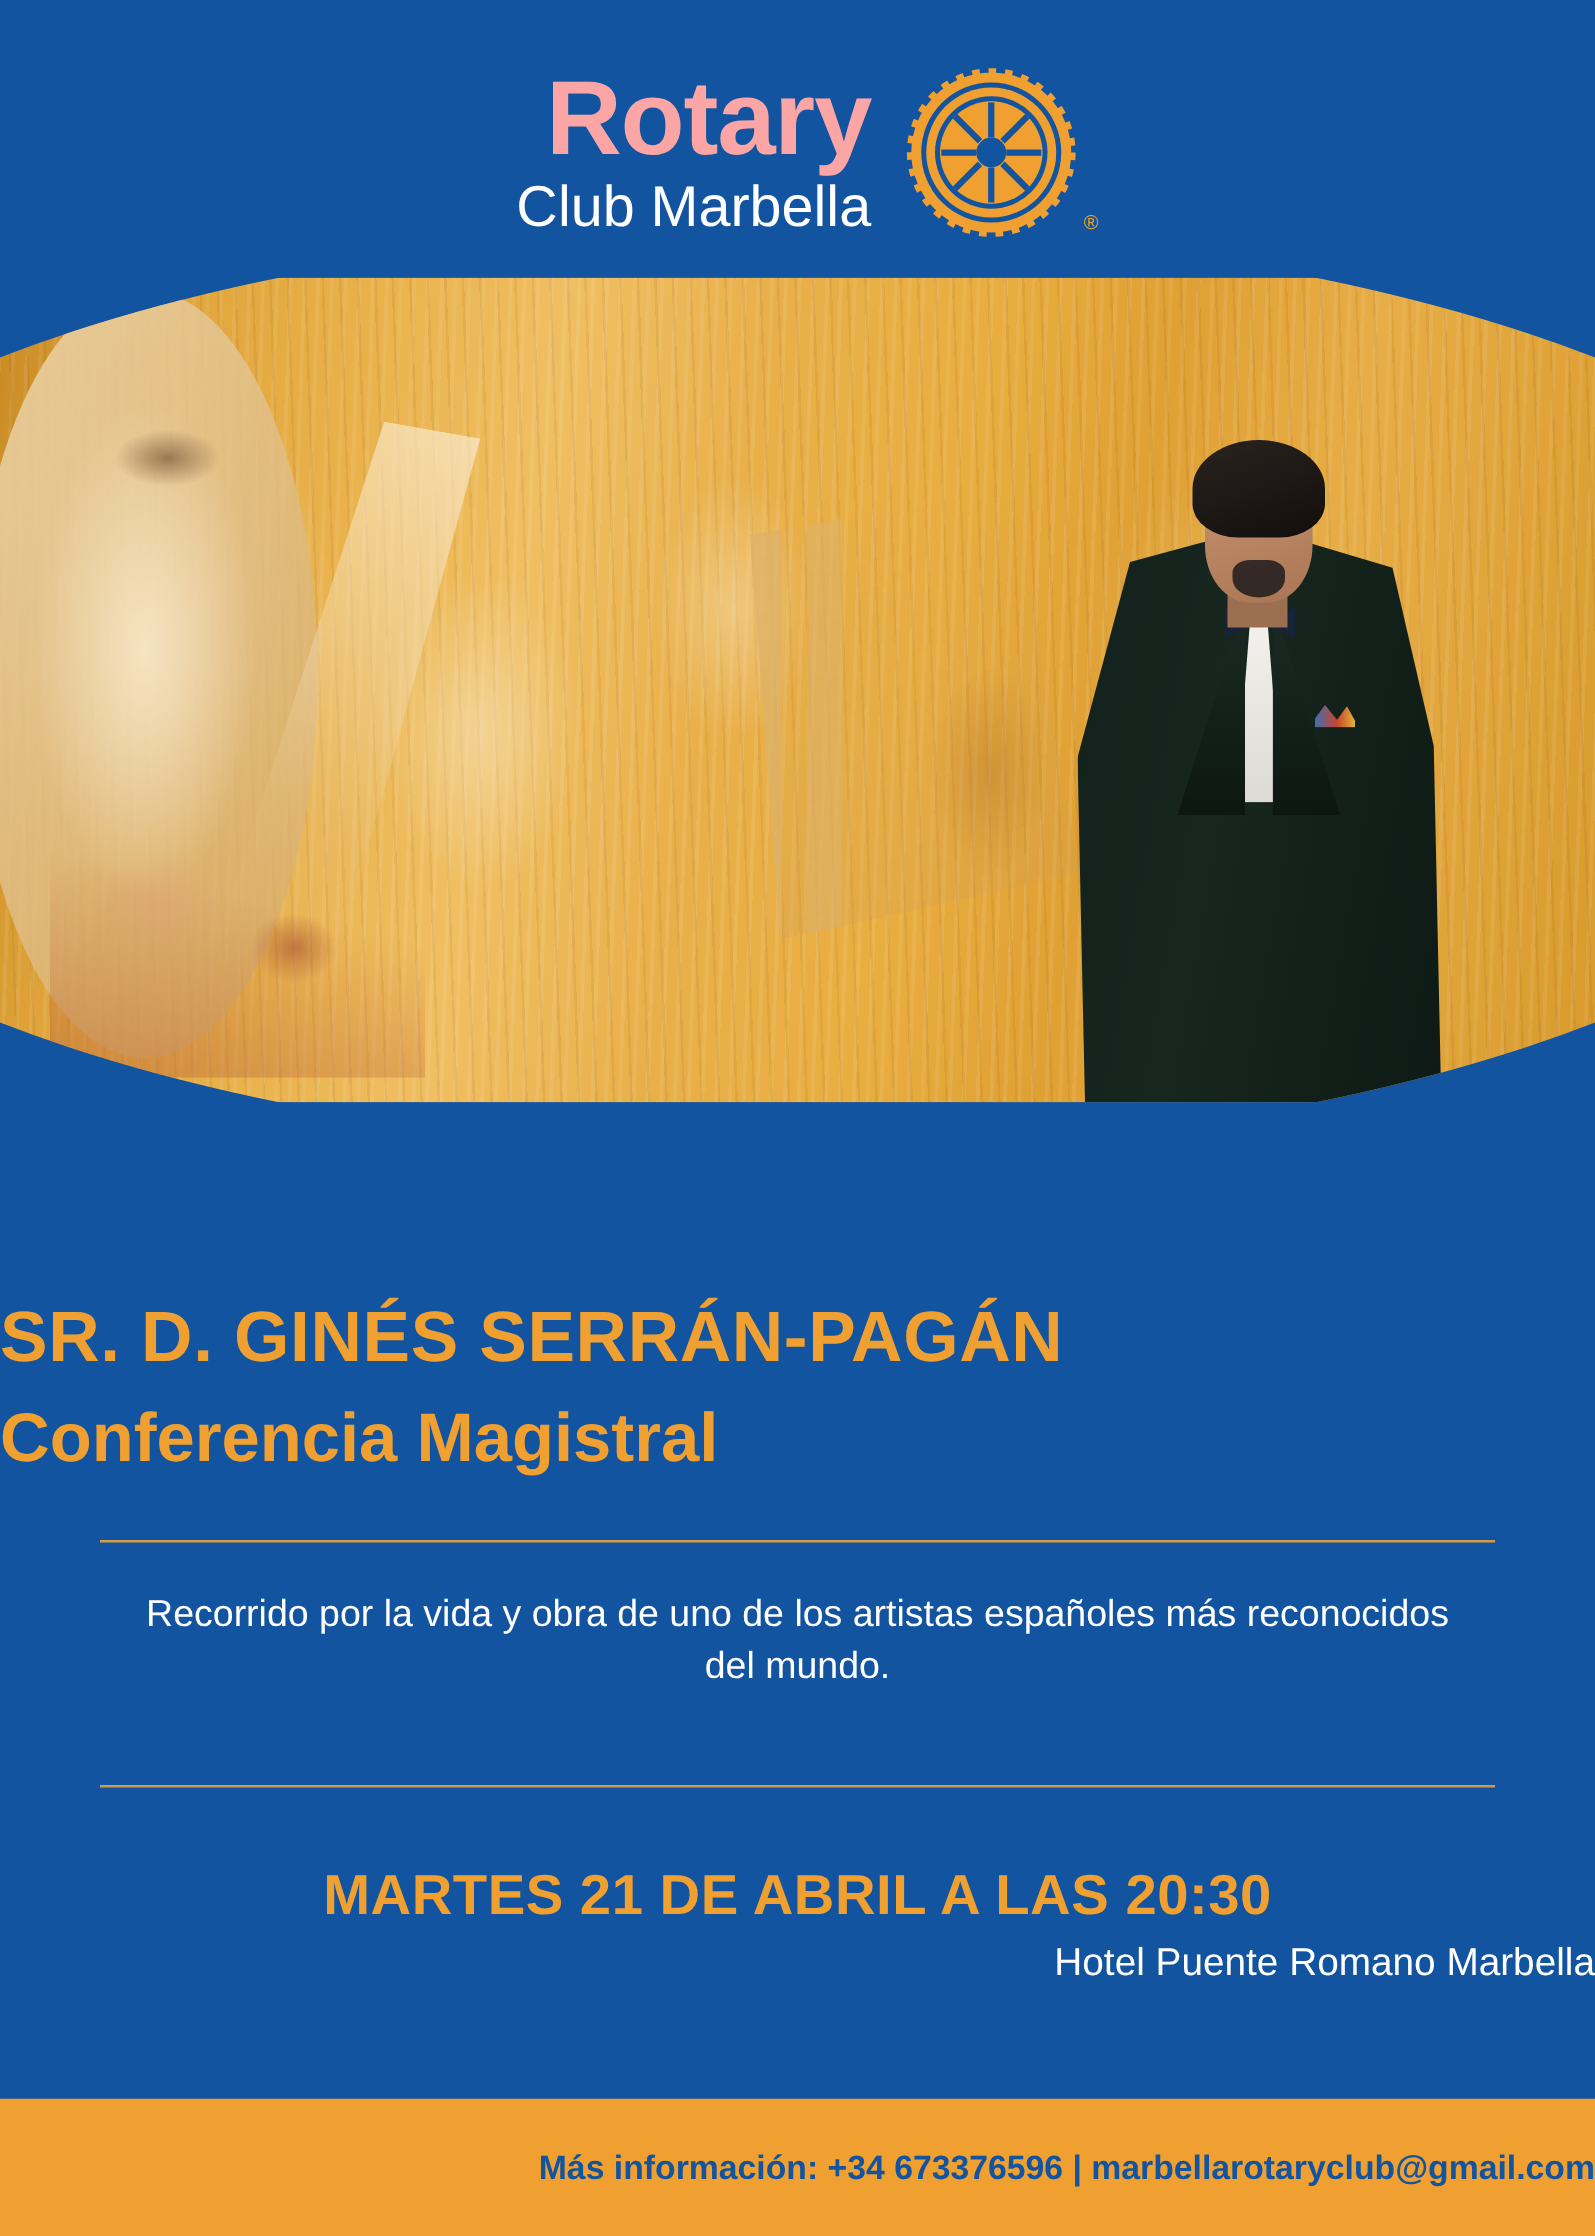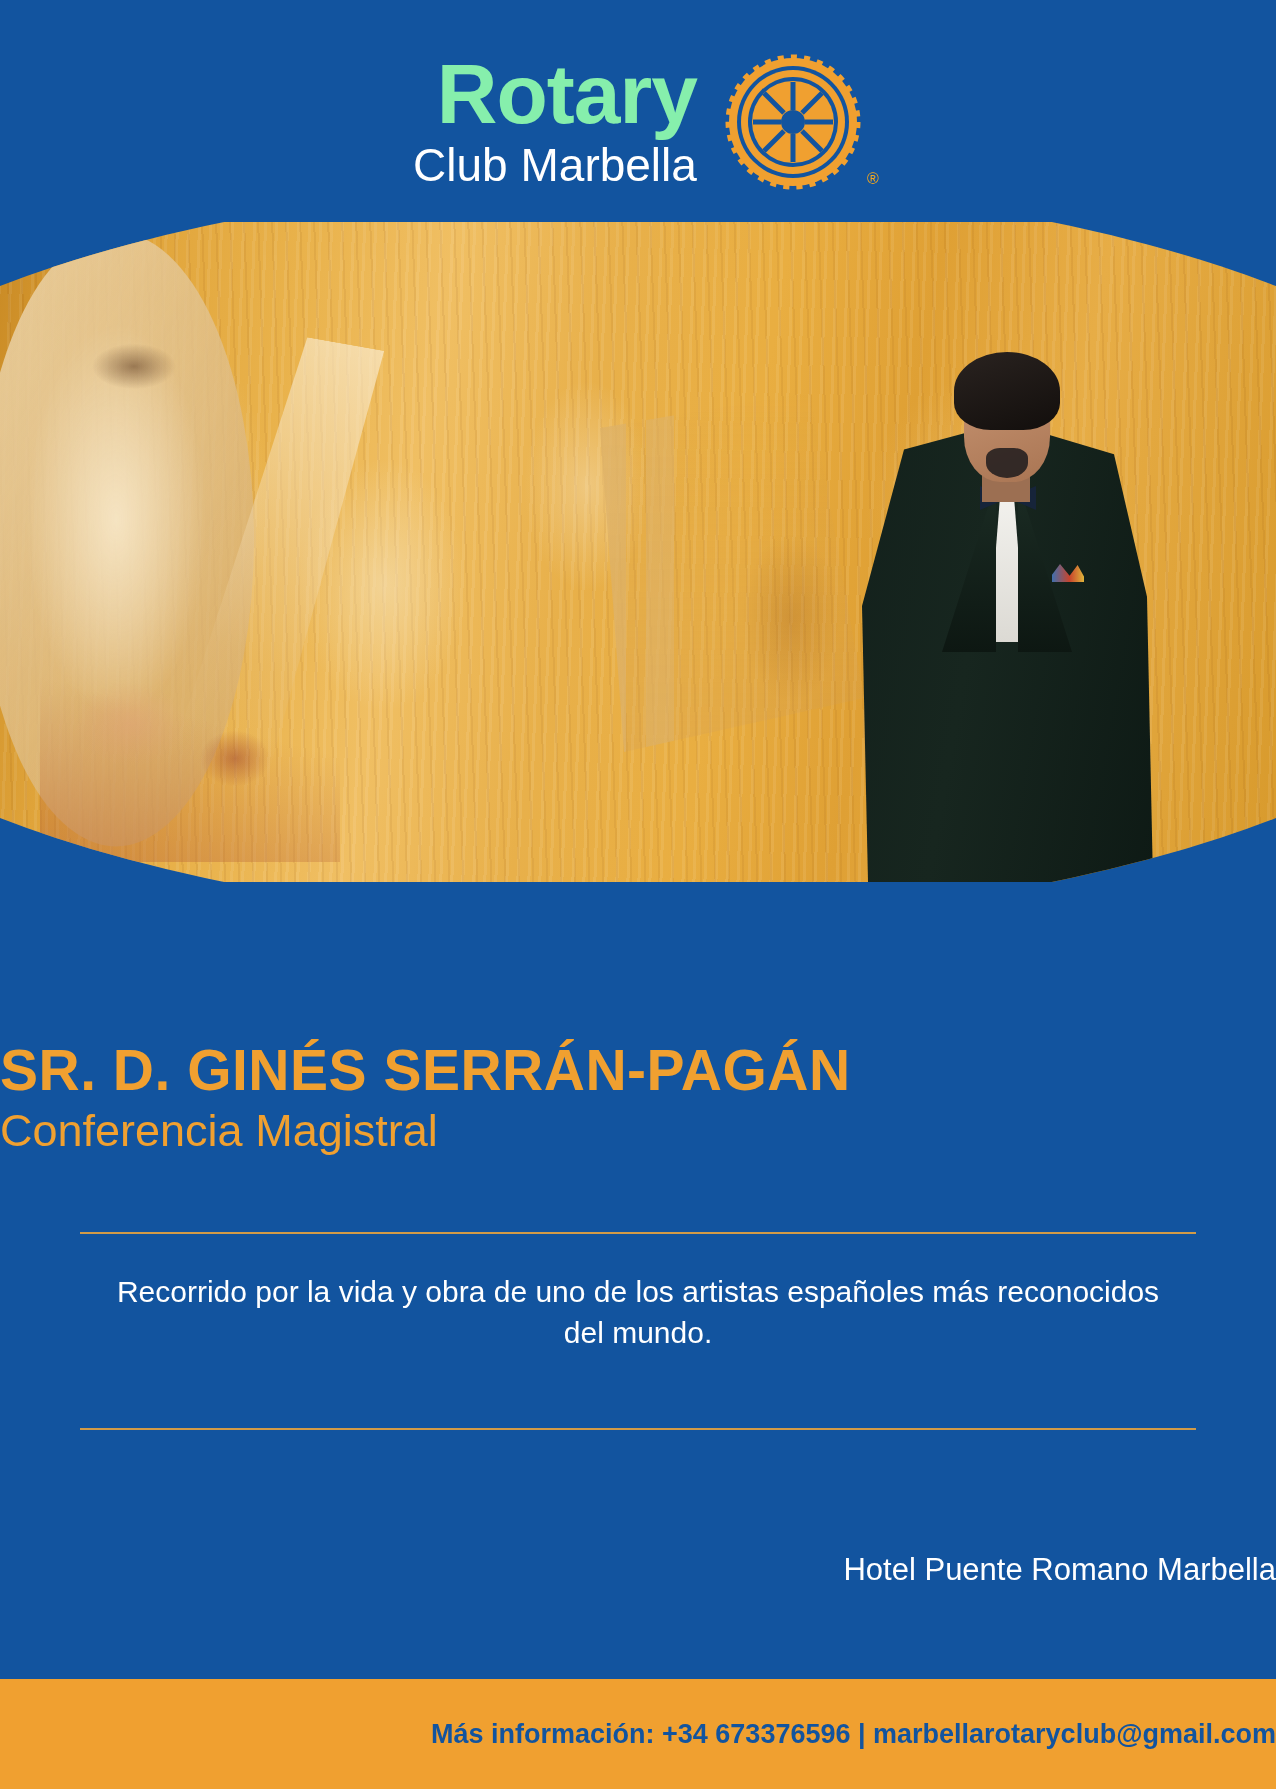--- a/index.html
+++ b/index.html
@@ -31,21 +31,21 @@
     justify-content: center;
     gap: 26px;
   }
   .brand-text {
     display: flex;
     flex-direction: column;
     align-items: flex-end;
     line-height: 1;
   }
   .brand-title {
-    color: #86efac;
+    color: #fca5a5;
     font-size: 84px;
     font-weight: bold;
     letter-spacing: -1px;
   }
   .brand-sub {
     color: #ffffff;
     font-size: 46px;
     font-weight: normal;
     margin-top: 6px;
     letter-spacing: 0px;
@@ -268,23 +268,23 @@
   }
   .main-title {
     color: #f0a030;
     font-size: 57px;
     font-weight: bold;
     letter-spacing: 0.5px;
     line-height: 1.08;
   }
   .sub-title {
     color: #f0a030;
-    font-size: 45px;
-    font-weight: normal;
-    margin-top: 4px;
+    font-size: 55px;
+    font-weight: bold;
+    margin-top: 18px;
     line-height: 1.1;
   }
 
   .rule {
     position: absolute;
     left: 80px;
     width: 1116px;
     height: 2px;
     background: #e8a33d;
     opacity: .9;
@@ -420,19 +420,20 @@
     <div class="main-title">SR. D. GINÉS SERRÁN-PAGÁN</div>
     <div class="sub-title">Conferencia Magistral</div>
   </div>
 
   <div class="rule top"></div>
 
   <div class="desc">Recorrido por la vida y obra de uno de los artistas españoles más reconocidos del mundo.</div>
 
   <div class="rule bottom"></div>
 
+  <div class="when">MARTES 21 DE ABRIL A LAS 20:30</div>
   <div class="venue">Hotel Puente Romano Marbella</div>
 
   <div class="footer">
     <div class="footer-text">Más información: +34 673376596 | marbellarotaryclub@gmail.com</div>
   </div>
 
 </div>
 
 </body></html>

